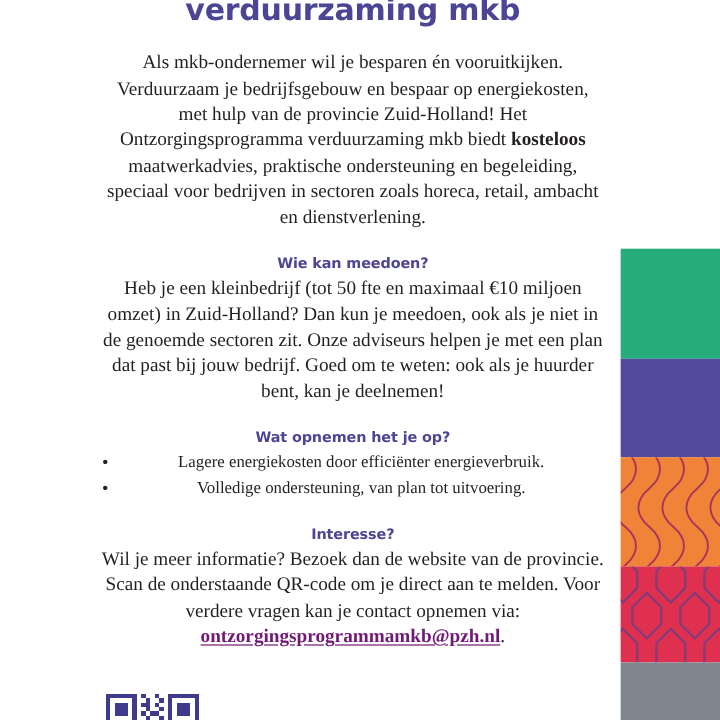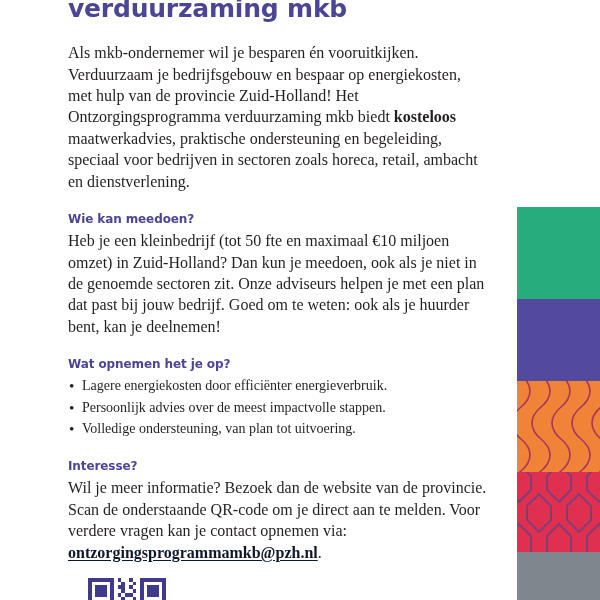--- a/index.html
+++ b/index.html
@@ -49,23 +49,24 @@
     left: 0;
     top: 0;
     width: 100%;
     height: 100%;
     display: block;
   }
 
   
   .content {
     position: absolute;
-    left: 68px;
+    left: 84px;
     top: 0px;
     width: 420px;
+    text-align: center;
   }
 
   .title {
     font-family: "DejaVu Sans", sans-serif;
     font-size: 25px;
     font-weight: 700;
     color: #4c4594;
     letter-spacing: -0.2px;
     line-height: 1.05;
     margin: 0;
@@ -118,21 +119,21 @@
   ul.bullets li::before {
     content: "\2022";
     position: absolute;
     left: 1px;
     top: 0;
     color: #231f20;
     font-size: 15.4px;
   }
 
   a.email-link {
-    color: #0f172a;
+    color: #701a75;
     font-weight: 700;
     text-decoration: underline;
     text-underline-offset: 2px;
   }
   .trailing-dot { color: #231f20; }
 
   
   .qr-wrap {
     position: absolute;
     left: 88px;
@@ -193,21 +194,20 @@
 
     <div class="section">
       <h2 class="section-heading">Wie kan meedoen?</h2>
       <p class="body-text">Heb je een kleinbedrijf (tot 50 fte en maximaal €10 miljoen omzet) in Zuid-Holland? Dan kun je meedoen, ook als je niet in de genoemde sectoren zit. Onze adviseurs helpen je met een plan dat past bij jouw bedrijf. Goed om te weten: ook als je huurder bent, kan je deelnemen!</p>
     </div>
 
     <div class="section">
       <h2 class="section-heading">Wat opnemen het je op?</h2>
       <ul class="bullets">
         <li>Lagere energiekosten door efficiënter energieverbruik.</li>
-        <li>Persoonlijk advies over de meest impactvolle stappen.</li>
         <li>Volledige ondersteuning, van plan tot uitvoering.</li>
       </ul>
     </div>
 
     <div class="section">
       <h2 class="section-heading">Interesse?</h2>
       <p class="body-text"><span>Wil je meer informatie? Bezoek dan de website van de provincie. Scan de onderstaande QR-code om je direct aan te melden. Voor verdere vragen kan je contact opnemen via: </span><a class="email-link" href="#">ontzorgingsprogrammamkb@pzh.nl</a><span class="trailing-dot">.</span></p>
     </div>
 
   </div>

